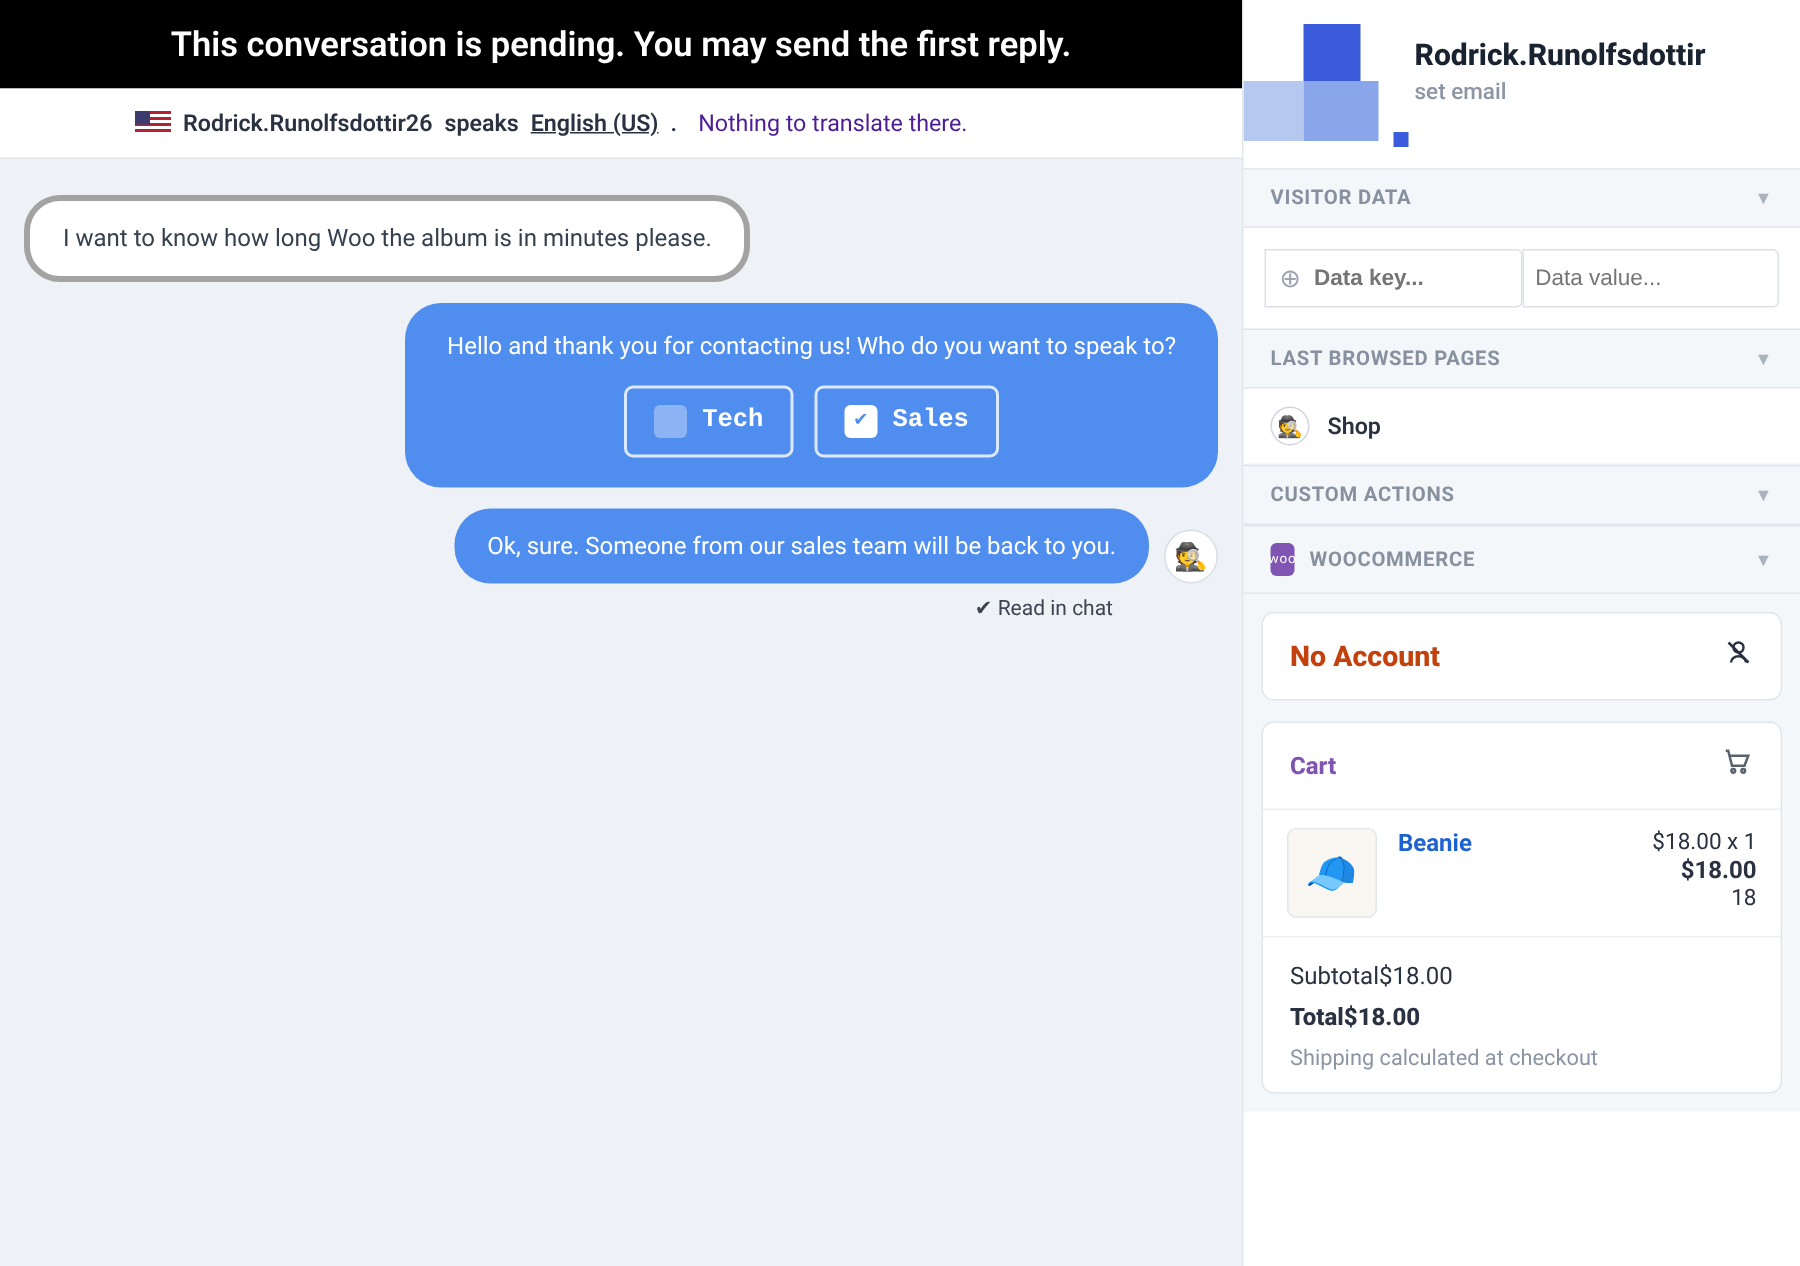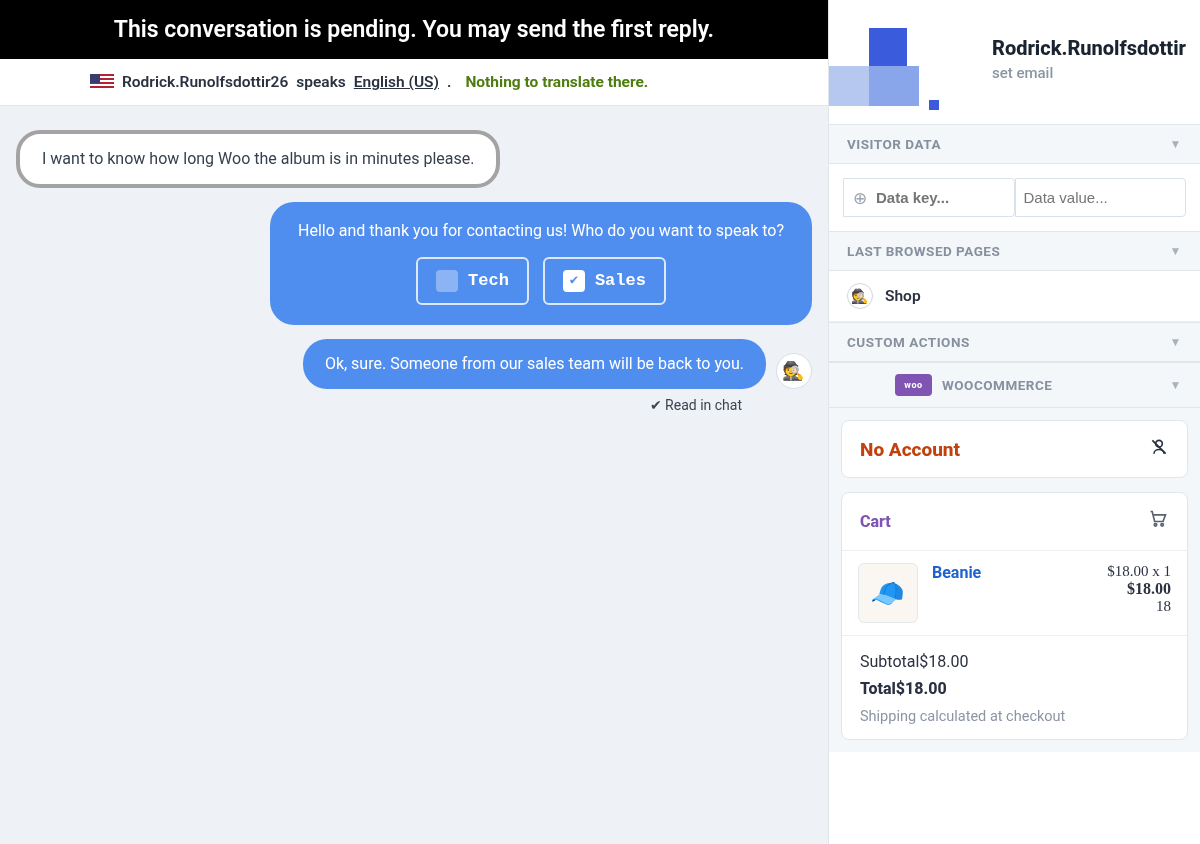--- a/index.html
+++ b/index.html
@@ -55,21 +55,21 @@
     inset: 0;
     background: repeating-linear-gradient(#b22234 0 2px, #fff 2px 4px);
   }
   .flag:after {
     content: "";
     position: absolute;
     left: 0; top: 0; width: 10px; height: 9px;
     background: #3c3b6e;
   }
   .translate-bar .lang { text-decoration: underline; }
-  .translate-bar .note { color: #4d7c0f; font-weight: 700; margin-left: 6px; }
+  .translate-bar .note { color: #4c1d95; font-weight: 400; margin-left: 6px; }
 
   
   .messages {
     flex: 1;
     padding: 24px 16px 0 16px;
     display: flex;
     flex-direction: column;
     gap: 14px;
     background: #eef2f6;
     overflow-y: auto;
@@ -127,21 +127,21 @@
     text-align: right;
     font-size: 14px;
     color: #3b4451;
     padding-right: 70px;
     margin-top: -6px;
   }
   .read-status:before { content: "✔ "; }
 
   
   .profile-header {
-    display: flex; gap: 14px; padding: 16px 14px 8px 0; align-items: flex-start; justify-content: space-between;
+    display: flex; gap: 14px; padding: 4px 14px 8px 0; align-items: flex-start;
   }
   .avatar-pattern {
     width: 100px; height: 100px; position: relative; flex-shrink: 0;
     background: #fff;
   }
   .avatar-pattern .sq { position: absolute; }
   .sq.a { left: 40px; top: 12px; width: 38px; height: 38px; background: #3a5bdc; }
   .sq.b { left: 0; top: 50px; width: 40px; height: 40px; background: #b6c8f0; }
   .sq.c { left: 40px; top: 50px; width: 50px; height: 40px; background: #8aa6eb; }
   .sq.d { left: 100px; top: 84px; width: 10px; height: 10px; background: #3a5bdc; }
@@ -154,24 +154,24 @@
     border-bottom: 1px solid #e1e6eb;
     padding: 11px 18px;
     display: flex; align-items: center; justify-content: space-between;
     color: #87909e;
     font-size: 13.5px; font-weight: 700; letter-spacing: 0.5px;
     cursor: pointer;
   }
   .section-header.with-icon { gap: 10px; justify-content: flex-start; }
   .section-header .chev { color: #aab2bd; font-size: 12px; margin-left: auto; }
   .woo-icon {
-    width: 37px; height: 22px; border-radius: 4px;
+    width: 16px; height: 22px; border-radius: 4px;
     background: #7f54b3; color: #fff;
     display: flex; align-items: center; justify-content: center;
-    font-size: 9px; font-weight: 700; margin-left: 48px;
+    font-size: 9px; font-weight: 400;
   }
 
   .data-inputs { display: flex; padding: 14px; gap: 0; }
   .data-inputs input {
     border: 1px solid #dbe1e8; padding: 10px 8px; font-size: 15px;
     width: 50%; outline: none; background: #fff;
   }
   .data-inputs input:first-child { border-radius: 4px 0 0 4px; border-right: none; }
   .data-inputs input:last-child { border-radius: 0 4px 4px 0; }
   .data-key-wrap { position: relative; width: 50%; display: flex; align-items: center; }
@@ -212,21 +212,21 @@
     display: flex; gap: 14px; padding: 12px 16px;
     border-top: 1px solid #eceff3;
   }
   .product-thumb {
     width: 60px; height: 60px; border-radius: 6px;
     background: #faf7f2; border: 1px solid #e3e6eb;
     display: flex; align-items: center; justify-content: center;
     font-size: 28px;
   }
   .product-name { color: #1e62d0; font-weight: 700; font-size: 16px; }
-  .item-prices { margin-left: auto; text-align: right; color: #2a3140; font-family: Liberation Serif, serif; }
+  .item-prices { margin-left: auto; text-align: right; color: #2a3140; }
   .item-prices .line1 { font-size: 15px; }
   .item-prices .line2 { font-size: 16px; font-weight: 700; }
   .item-prices .line3 { font-size: 15px; }
 
   .totals { border-top: 1px solid #eceff3; padding: 12px 18px 14px; }
   .totals-row { display: flex; justify-content: flex-start; padding: 4px 0; font-size: 16px; color: #2a3140; }
   .totals-row.bold { font-weight: 800; }
   .ship-note { color: #8b95a4; font-size: 14.5px; margin-top: 6px; }
 
 </style>

